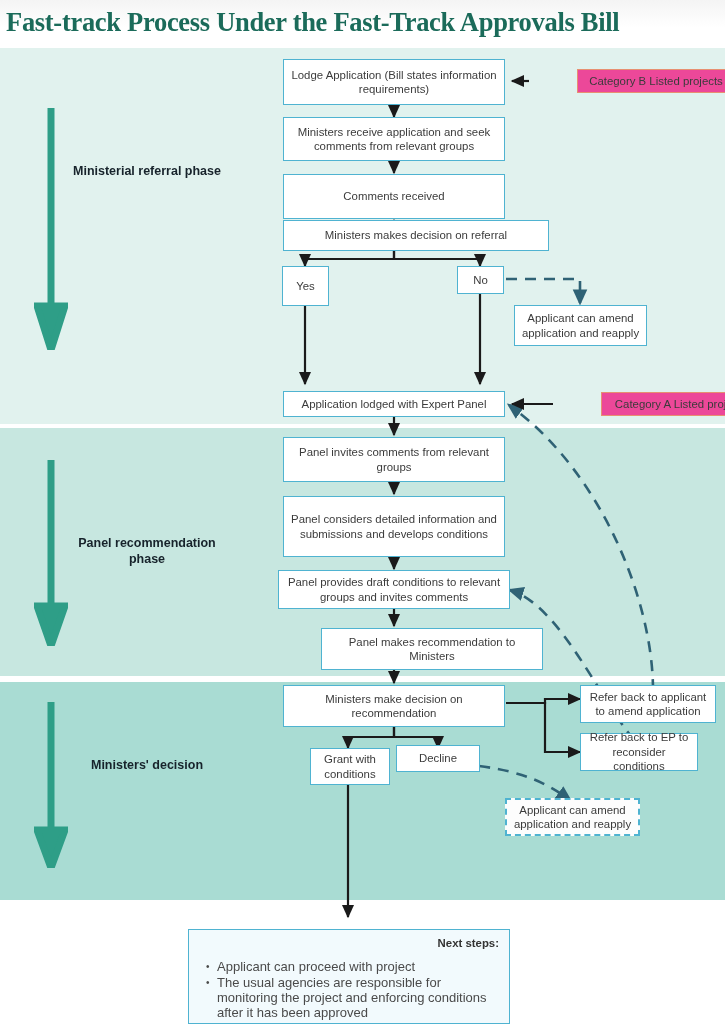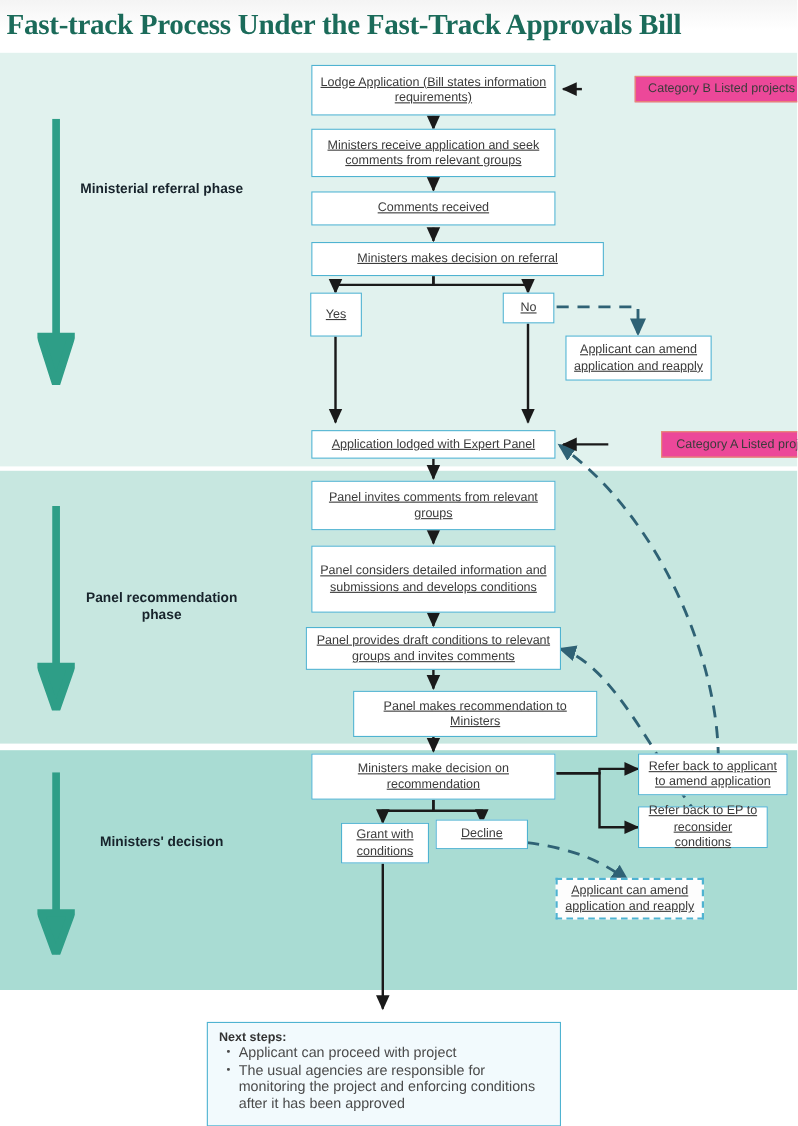--- a/index.html
+++ b/index.html
@@ -77,21 +77,20 @@
     border: 1.6px solid #4fb3d1;
     display: flex;
     align-items: center;
     justify-content: center;
     text-align: center;
     font-size: 11.4px;
     color: #3b3b3b;
     line-height: 14.5px;
     padding: 2px 5px;
     z-index: 6;
-    text-decoration: underline;
   }
   .fbox.dashed {
     border-style: dashed;
     border-width: 2px;
     background: #fdfdfd;
   }
   .cbox {
     position: absolute;
     box-sizing: border-box;
     background: #ec4899;
@@ -112,24 +111,25 @@
     position: absolute;
     left: 188px; top: 929px;
     width: 322px; height: 95px;
     box-sizing: border-box;
     background: #f2fafd;
     border: 1.6px solid #4fb3d1;
     z-index: 6;
     padding: 7px 10px 0 10px;
   }
   #next-steps-title {
-    text-align: left;
+    text-align: right;
     font-size: 11.4px;
     font-weight: 700;
     color: #333;
+    margin-bottom: 10px;
   }
   #next-steps-list {
     margin: 0;
     padding: 0 4px 0 18px;
     list-style: none;
   }
   #next-steps-list li {
     position: relative;
     font-size: 13px;
     color: #4a4a4a;
@@ -241,21 +241,21 @@
 
     <path class="dash-line" d="M653,690 C653,600 600,470 509,405" marker-end="url(#ahd)"></path>
 
     <path class="dash-line" d="M634,740 C600,700 560,605 510,590" marker-end="url(#ahd)"></path>
   </svg>
 
   <div class="fbox" style="left:283px; top:59px; width:222px; height:46px;">Lodge Application (Bill states information requirements)</div>
 
   <div class="fbox" style="left:283px; top:117px; width:222px; height:44px;">Ministers receive application and seek comments from relevant groups</div>
 
-  <div class="fbox" style="left:283px; top:174px; width:222px; height:31px;">Comments received</div>
+  <div class="fbox" style="left:283px; top:174px; width:222px; height:45px;">Comments received</div>
 
   <div class="fbox" style="left:283px; top:220px; width:266px; height:31px;">Ministers makes decision on referral</div>
 
   <div class="fbox" style="left:282px; top:266px; width:47px; height:40px;">Yes</div>
 
   <div class="fbox" style="left:457px; top:266px; width:47px; height:28px;">No</div>
 
   <div class="fbox" style="left:514px; top:305px; width:133px; height:41px;">Applicant can amend application and reapply</div>
 
   <div class="fbox" style="left:283px; top:391px; width:222px; height:26px;">Application lodged with Expert Panel</div>

